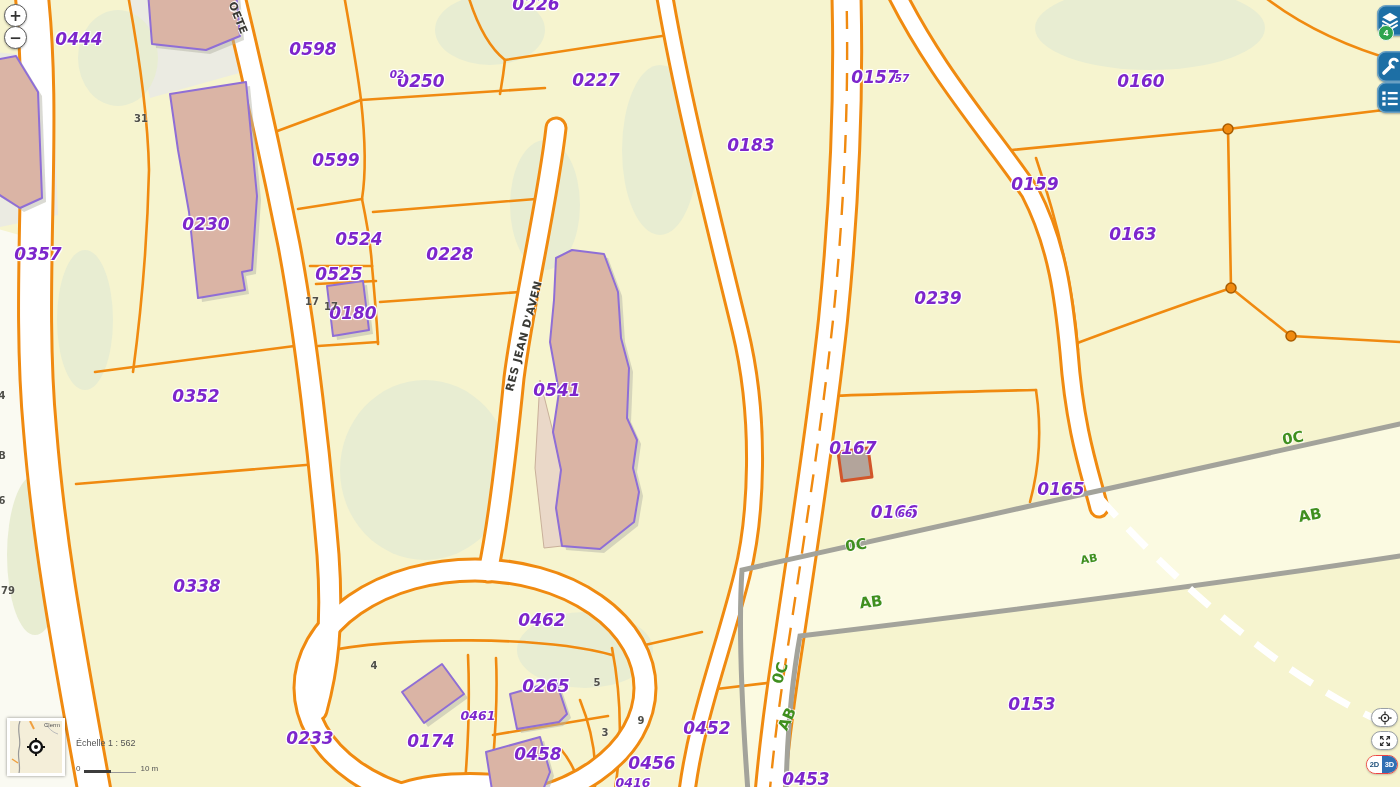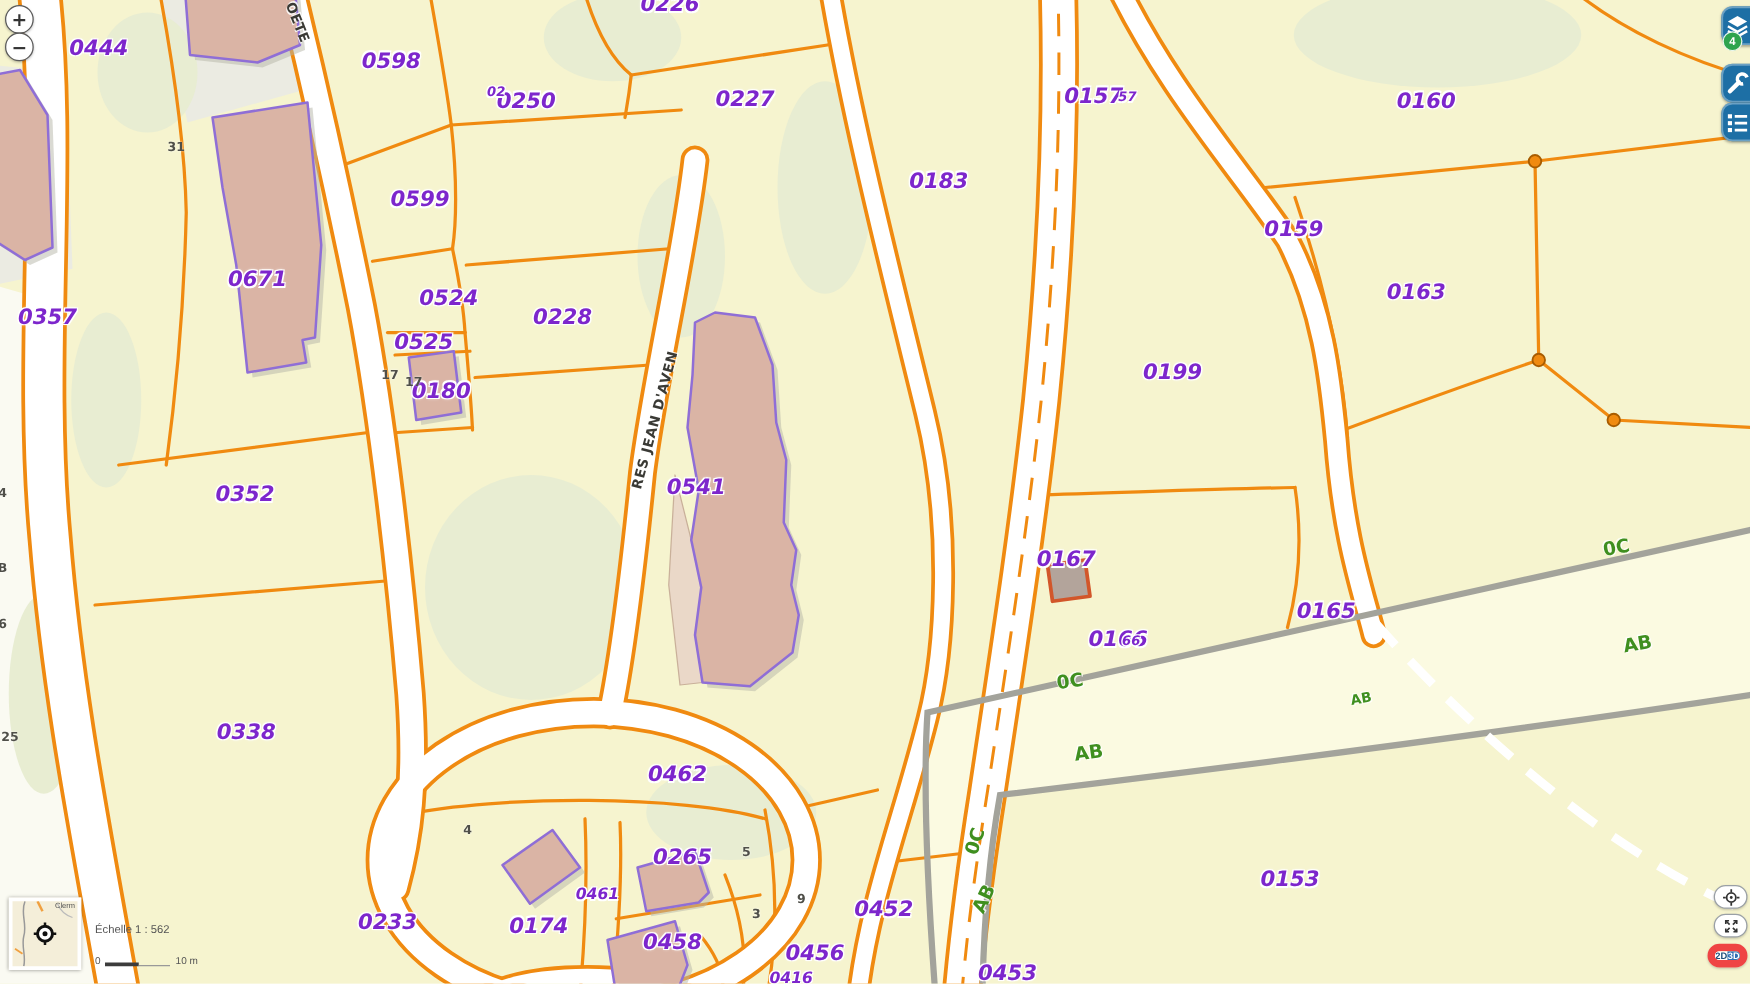--- a/index.html
+++ b/index.html
@@ -36,21 +36,21 @@
   #btn-layers{top:5px;} #btn-tools{top:51px;} #btn-legend{top:82px;}
   .badge{position:absolute;left:1378px;top:25px;width:16px;height:16px;border-radius:50%;
     background:var(--badge-green);border:1.5px solid #eaf6ee;color:#fff;
     font:bold 9px "Liberation Sans",sans-serif;display:flex;align-items:center;justify-content:center;z-index:5;}
   
   .br-pill{position:absolute;left:1371px;width:27px;height:19px;background:#fff;border:1px solid #9aa0a6;
     border-radius:10px;display:flex;align-items:center;justify-content:center;cursor:pointer;
     box-shadow:0 1px 2px rgba(0,0,0,.2);}
   #btn-locate{top:708px;} #btn-fullscreen{top:731px;}
   #mode-toggle{position:absolute;left:1366px;top:755px;width:32px;height:19px;border-radius:10px;
-    overflow:hidden;display:flex;border:6px solid #ef4444;box-shadow:0 1px 2px rgba(0,0,0,.2);cursor:pointer;}
+    overflow:hidden;display:flex;border:1px solid #ef4444;box-shadow:0 1px 2px rgba(0,0,0,.2);cursor:pointer;}
   #mode-toggle .half{flex:1;display:flex;align-items:center;justify-content:center;
     font:bold 7.5px "Liberation Sans",sans-serif;}
   #mode-2d{background:#fff;color:#1d4f7a;} #mode-3d{background:var(--mode-blue);color:#fff;}
   
   #overview{position:absolute;left:7px;top:718px;width:58px;height:58px;background:#f4eed9;
     border:3px solid #fff;box-shadow:0 0 3px rgba(0,0,0,.45);cursor:pointer;}
   #overview .place{position:absolute;top:1px;right:2px;font:6px "Liberation Sans",sans-serif;color:#555;}
   #scale-box{position:absolute;left:76px;top:738px;color:#555;font:9px "Liberation Sans",sans-serif;}
   #scale-row{position:absolute;left:76px;top:764px;display:flex;align-items:flex-end;gap:4px;
     color:#555;font:8px "Liberation Sans",sans-serif;}
@@ -188,35 +188,35 @@
     </g>
   </svg>
 
   <div id="labels">
       <div class="map-label lbl-parcel" style="left: 79px; top: 39px; transform: translate(-50%, -50%);">0444</div>
       <div class="map-label lbl-parcel" style="left: 313px; top: 49px; transform: translate(-50%, -50%);">0598</div>
       <div class="map-label lbl-parcel" style="left: 421px; top: 81px; transform: translate(-50%, -50%);">0250</div>
       <div class="map-label lbl-parcel" style="left: 536px; top: 4px; transform: translate(-50%, -50%);">0226</div>
       <div class="map-label lbl-parcel" style="left: 596px; top: 80px; transform: translate(-50%, -50%);">0227</div>
       <div class="map-label lbl-parcel" style="left: 327px; top: 160px; transform: translate(-50%, -50%); padding-left: 18px;">0599</div>
-      <div class="map-label lbl-parcel" style="left: 206px; top: 224px; transform: translate(-50%, -50%);">0671</div>
+      <div class="map-label lbl-parcel" style="left: 206px; top: 224px; transform: translate(-50%, -50%);">0230</div>
       <div class="map-label lbl-parcel" style="left: 359px; top: 239px; transform: translate(-50%, -50%);">0524</div>
       <div class="map-label lbl-parcel" style="left: 450px; top: 254px; transform: translate(-50%, -50%);">0228</div>
       <div class="map-label lbl-parcel" style="left: 339px; top: 274px; transform: translate(-50%, -50%);">0525</div>
       <div class="map-label lbl-parcel" style="left: 353px; top: 313px; transform: translate(-50%, -50%);">0180</div>
       <div class="map-label lbl-parcel" style="left: 38px; top: 254px; transform: translate(-50%, -50%);">0357</div>
       <div class="map-label lbl-parcel" style="left: 196px; top: 396px; transform: translate(-50%, -50%);">0352</div>
       <div class="map-label lbl-parcel" style="left: 557px; top: 390px; transform: translate(-50%, -50%);">0541</div>
       <div class="map-label lbl-parcel" style="left: 197px; top: 586px; transform: translate(-50%, -50%);">0338</div>
       <div class="map-label lbl-parcel" style="left: 751px; top: 145px; transform: translate(-50%, -50%);">0183</div>
       <div class="map-label lbl-parcel" style="left: 875px; top: 77px; transform: translate(-50%, -50%);">0157</div>
       <div class="map-label lbl-parcel" style="left: 1135px; top: 81px; transform: translate(-50%, -50%); padding-left: 12px;">0160</div>
       <div class="map-label lbl-parcel" style="left: 1035px; top: 184px; transform: translate(-50%, -50%);">0159</div>
       <div class="map-label lbl-parcel" style="left: 1133px; top: 234px; transform: translate(-50%, -50%);">0163</div>
-      <div class="map-label lbl-parcel" style="left: 938px; top: 298px; transform: translate(-50%, -50%);">0199</div>
+      <div class="map-label lbl-parcel" style="left: 938px; top: 298px; transform: translate(-50%, -50%);">0239</div>
       <div class="map-label lbl-parcel" style="left: 853px; top: 448px; transform: translate(-50%, -50%);">0167</div>
       <div class="map-label lbl-parcel" style="left: 879px; top: 512px; transform: translate(-50%, -50%); padding-left: 31px;">0166</div>
       <div class="map-label lbl-parcel" style="left: 1061px; top: 489px; transform: translate(-50%, -50%);">0165</div>
       <div class="map-label lbl-parcel" style="left: 542px; top: 620px; transform: translate(-50%, -50%);">0462</div>
       <div class="map-label lbl-parcel" style="left: 546px; top: 686px; transform: translate(-50%, -50%);">0265</div>
       <div class="map-label lbl-parcel" style="left: 420px; top: 741px; transform: translate(-50%, -50%); padding-left: 22px;">0174</div>
       <div class="map-label lbl-parcel" style="left: 310px; top: 738px; transform: translate(-50%, -50%);">0233</div>
       <div class="map-label lbl-parcel" style="left: 538px; top: 754px; transform: translate(-50%, -50%);">0458</div>
       <div class="map-label lbl-parcel" style="left: 652px; top: 763px; transform: translate(-50%, -50%);">0456</div>
       <div class="map-label lbl-parcel" style="left: 707px; top: 728px; transform: translate(-50%, -50%);">0452</div>
@@ -237,21 +237,21 @@
       <div class="map-label lbl-lot" style="left: 141px; top: 118px; transform: translate(-50%, -50%);">31</div>
       <div class="map-label lbl-lot" style="left: 312px; top: 301px; transform: translate(-50%, -50%);">17</div>
       <div class="map-label lbl-lot" style="left: 331px; top: 306px; transform: translate(-50%, -50%);">17</div>
       <div class="map-label lbl-lot" style="left: 374px; top: 665px; transform: translate(-50%, -50%);">4</div>
       <div class="map-label lbl-lot" style="left: 597px; top: 682px; transform: translate(-50%, -50%);">5</div>
       <div class="map-label lbl-lot" style="left: 641px; top: 720px; transform: translate(-50%, -50%);">9</div>
       <div class="map-label lbl-lot" style="left: 605px; top: 732px; transform: translate(-50%, -50%);">3</div>
       <div class="map-label lbl-lot" style="left: 2px; top: 395px; transform: translate(-50%, -50%);">4</div>
       <div class="map-label lbl-lot" style="left: 2px; top: 455px; transform: translate(-50%, -50%);">B</div>
       <div class="map-label lbl-lot" style="left: 2px; top: 500px; transform: translate(-50%, -50%);">6</div>
-      <div class="map-label lbl-lot" style="left: 8px; top: 590px; transform: translate(-50%, -50%);">25</div>
+      <div class="map-label lbl-lot" style="left: 8px; top: 590px; transform: translate(-50%, -50%);">79</div>
       <div class="map-label lbl-street" style="left: 524px; top: 336px; transform: translate(-50%, -50%) rotate(-75deg);">RES JEAN D'AVEN</div>
       <div class="map-label lbl-street" style="left: 238px; top: 18px; transform: translate(-50%, -50%) rotate(68deg);">OETE</div>
     </div>
 
   <div class="zoom-btn" id="zoom-in">
     <span>+</span>
   </div>
   <div class="zoom-btn" id="zoom-out">
     <span>−</span>
   </div>

